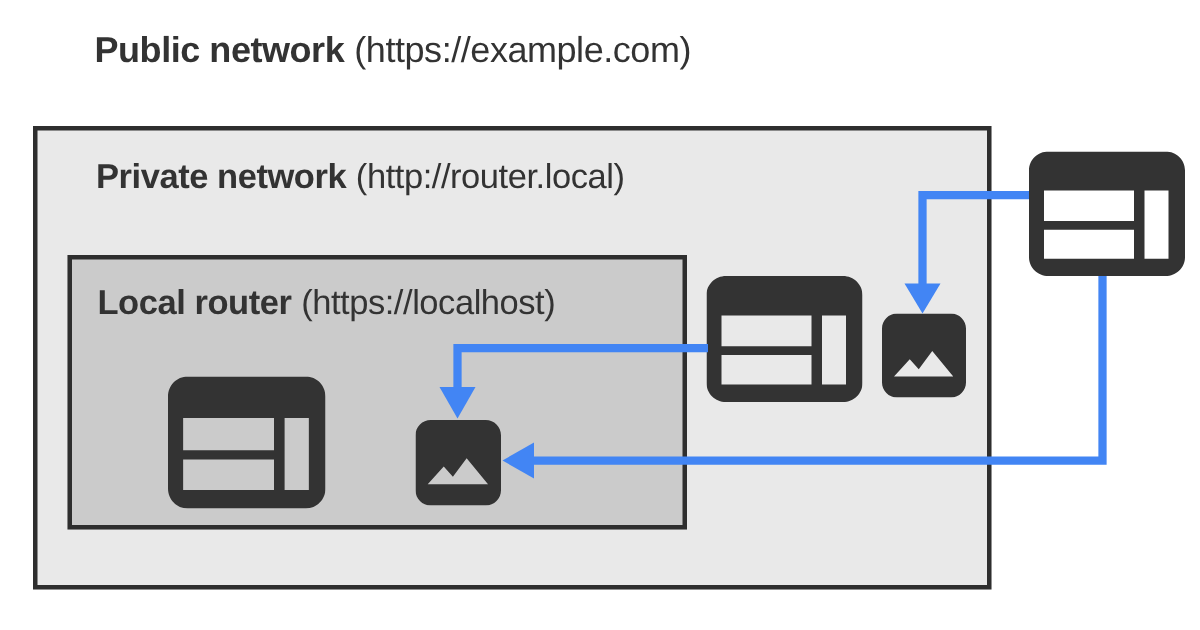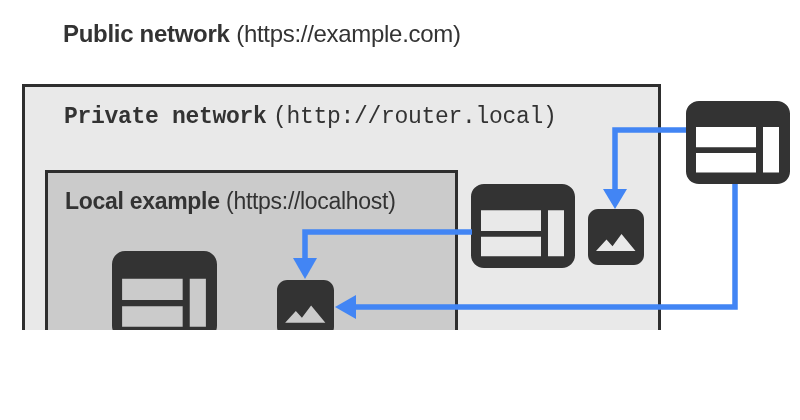--- a/index.html
+++ b/index.html
@@ -4,21 +4,21 @@
 <style>
   html, body {
     margin: 0;
     padding: 0;
     background: #ffffff;
     font-family: "Liberation Sans", sans-serif;
   }
   .stage {
     position: relative;
     width: 800px;
-    height: 330px;
+    height: 420px;
     background: #ffffff;
     overflow: hidden;
     color: #333333;
   }
   .box {
     position: absolute;
     border: 3px solid #2e2e2e;
     box-sizing: border-box;
   }
   .box.private { left: 22px; top: 84px; width: 639px; height: 309px; background: #e9e9e9; z-index: 1; }
@@ -26,21 +26,21 @@
   .label {
     position: absolute;
     white-space: nowrap;
     letter-spacing: -0.3px;
     color: #333333;
     z-index: 3;
   }
   .label .b { font-weight: 700; }
   .label .r { font-weight: 400; margin-left: 0.28em; }
   .label.title   { left: 63px; top: 20px;  font-size: 24px; line-height: 28px; }
-  .label.private { left: 64px; top: 104px; font-size: 23px; line-height: 27px; font-family: Liberation Mono, monospace; }
+  .label.private { left: 64px; top: 104px; font-size: 23px; line-height: 27px; }
   .label.local   { left: 65px; top: 188px; font-size: 23px; line-height: 27px; }
   .icon { position: absolute; z-index: 4; }
   .icon svg { display: block; width: 100%; height: 100%; }
   .ic-local-browser   { left: 112px; top: 251px; width: 105px; height: 88px; }
   .ic-local-image     { left: 277px; top: 280px; width: 57px;  height: 57px; }
   .ic-private-browser { left: 471px; top: 184px; width: 104px; height: 84px; }
   .ic-private-image   { left: 588px; top: 209px; width: 56px;  height: 56px; }
   .ic-public-browser  { left: 686px; top: 101px; width: 104px; height: 83px; }
   .arrows {
     position: absolute;
@@ -67,21 +67,21 @@
     <span class="b">Public network</span><span class="r">(https://example.com)</span>
   </div>
 
   <div class="box private"></div>
   <div class="label private">
     <span class="b">Private network</span><span class="r">(http://router.local)</span>
   </div>
 
   <div class="box local"></div>
   <div class="label local">
-    <span class="b">Local example</span><span class="r">(https://localhost)</span>
+    <span class="b">Local router</span><span class="r">(https://localhost)</span>
   </div>
 
   <div class="icon ic-local-browser">
     <svg viewBox="0 0 104 86" preserveAspectRatio="none" aria-hidden="true">
       <path class="dark-glyph" d="M13 0 H91 C98.2 0 104 5.8 104 13 V73 C104 80.2 98.2 86 91 86 H13 C5.8 86 0 80.2 0 73 V13 C0 5.8 5.8 0 13 0 Z
         M10 27 H70 V48 H10 Z  M10 54 H70 V74 H10 Z  M77 27 H93 V74 H77 Z"></path>
     </svg>
   </div>
 
   <div class="icon ic-local-image">

